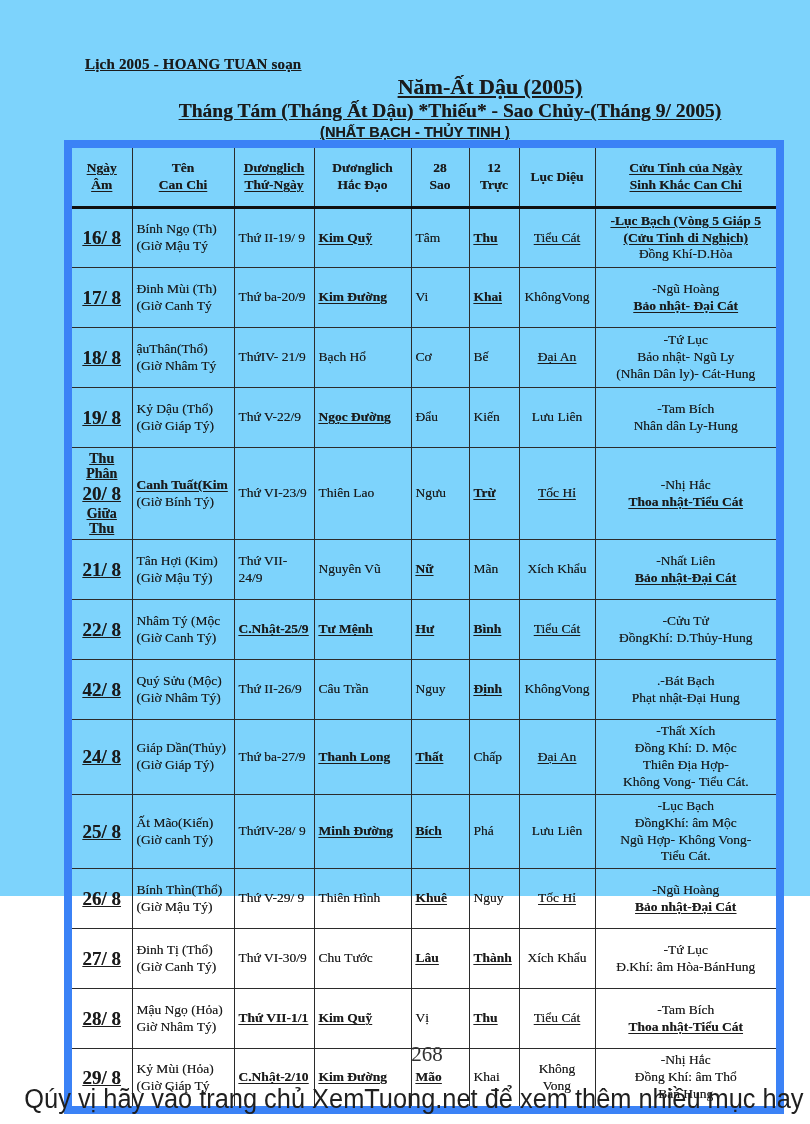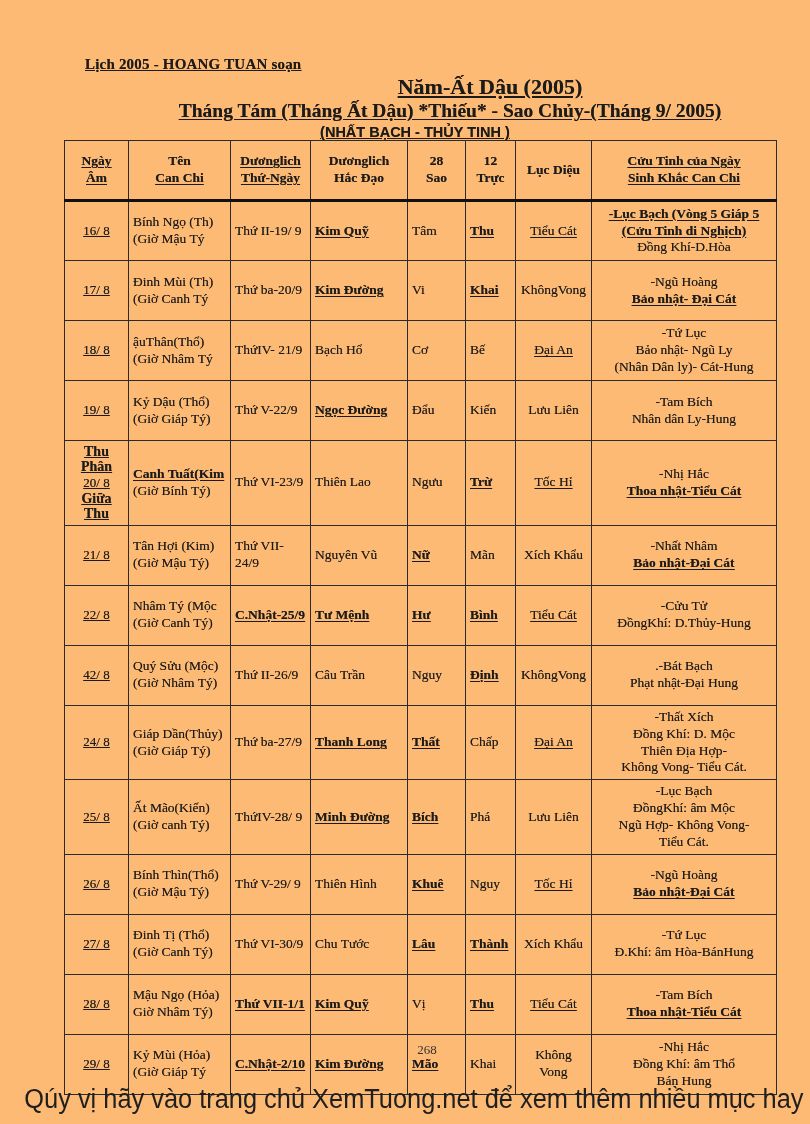--- a/index.html
+++ b/index.html
@@ -1,58 +1,58 @@
 <!DOCTYPE html>
 <html><head>
 <meta charset="utf-8">
 <style>
   html,body{margin:0;padding:0;background:#ffffff;width:810px;height:1124px;overflow:hidden;}
-  .page{position:relative;width:810px;height:1124px;background:#fdba74;
+  .page{position:relative;width:810px;height:896px;background:#7dd3fc;
         font-family:"Liberation Serif","DejaVu Serif",serif;color:#1b1b1b;}
   
   .doc-note{position:absolute;left:85px;top:56px;font-size:15px;font-weight:bold;
             text-decoration:underline;letter-spacing:.2px;}
   .title-line{position:absolute;left:0;right:0;text-align:center;font-weight:bold;
               text-decoration:underline;text-underline-offset:2px;}
   .title{top:74px;font-size:22px;transform:translateX(85px);}
   .subtitle{top:100px;font-size:19.5px;transform:translateX(45px);}
   .subheading{position:absolute;left:0;right:0;top:124px;text-align:center;
               transform:translateX(10px);font-size:14.5px;font-weight:bold;
               font-family:"Liberation Sans",sans-serif;text-decoration:underline;}
   
   table.cal{position:absolute;left:64px;top:140px;width:712px;border-collapse:collapse;
             table-layout:fixed;}
   table.cal th,table.cal td{border:1.6px solid #2b2b2b;vertical-align:middle;
             padding:3px 4px;font-size:13.5px;line-height:1.25;overflow:hidden;}
-  table.cal{border:1px solid #3b82f6;}
+  table.cal{border:8px solid #3b82f6;}
   table.cal th{border-bottom:3px solid #101010;height:52px;font-weight:bold;}
   td.c-date,th.c-date{border-right:4px double #101010;text-align:center;}
   td.c-canchi{text-align:left;padding-left:7px;}
   td.c-weekday{text-align:left;padding-left:5px;}
   td.c-hoangdao{text-align:left;padding-left:8px;}
   td.c-sao,td.c-truc{text-align:left;padding-left:10px;}
   td.c-lucdieu{text-align:center;}
   td.c-cuutinh{text-align:center;padding-left:7px;font-size:12.8px;}
   tbody tr{height:60px;}
-  .date-num{font-size:13px;font-weight:normal;text-decoration:underline;}
+  .date-num{font-size:19px;font-weight:bold;text-decoration:underline;}
   .date-note{font-size:14px;font-weight:bold;text-decoration:underline;line-height:1.1;}
   .ln{display:block;}
   .b{font-weight:bold;}
   .u{text-decoration:underline;text-underline-offset:2px;}
   .i{}
   
   table.cal, .doc-note, .title-line, .subheading{text-shadow:0 0 .4px rgba(0,0,0,.55);}
   
   .watermark{position:absolute;left:40px;top:508px;width:730px;text-align:center;
              font-family:"Liberation Sans",sans-serif;font-weight:bold;font-size:97px;
              letter-spacing:1px;color:transparent;-webkit-text-stroke:2.6px #c7c7c7;
              text-stroke:2.6px #c7c7c7;opacity:.95;pointer-events:none;white-space:nowrap;}
   
   .pagenum{position:absolute;left:0;right:0;top:1042px;text-align:center;
-           font-size:13px;color:#333;padding-left:44px;}
+           font-size:21px;color:#333;padding-left:44px;}
   .footer{position:absolute;left:0;right:0;top:1084px;text-align:center;
           font-family:"Liberation Sans",sans-serif;font-size:27px;color:#1f1f1f;
           transform:scaleX(.94);white-space:nowrap;}
 </style>
 </head>
 <body>
 
 <div class="page">
 
   <div class="doc-note">Lịch 2005 - HOANG TUAN soạn</div>
@@ -271,21 +271,21 @@
           <td class="c-sao">
             <span class="ln  b u">Nữ</span>
           </td>
           <td class="c-truc">
             <span class="ln">Mãn</span>
           </td>
           <td class="c-lucdieu">
             <span class="ln  i">Xích Khẩu</span>
           </td>
           <td class="c-cuutinh">
-            <span class="ln">-Nhất  Nhâm</span>
+            <span class="ln">-Nhất  Liên</span>
             <span class="ln  b u">Bảo nhật-Đại Cát</span>
           </td>
         </tr>
         <tr>
           <td class="c-date">
             <span class="ln date-num">22/ 8</span>
           </td>
           <td class="c-canchi">
             <span class="ln">Nhâm Tý (Mộc</span>
             <span class="ln">(Giờ Canh Tý)</span>

